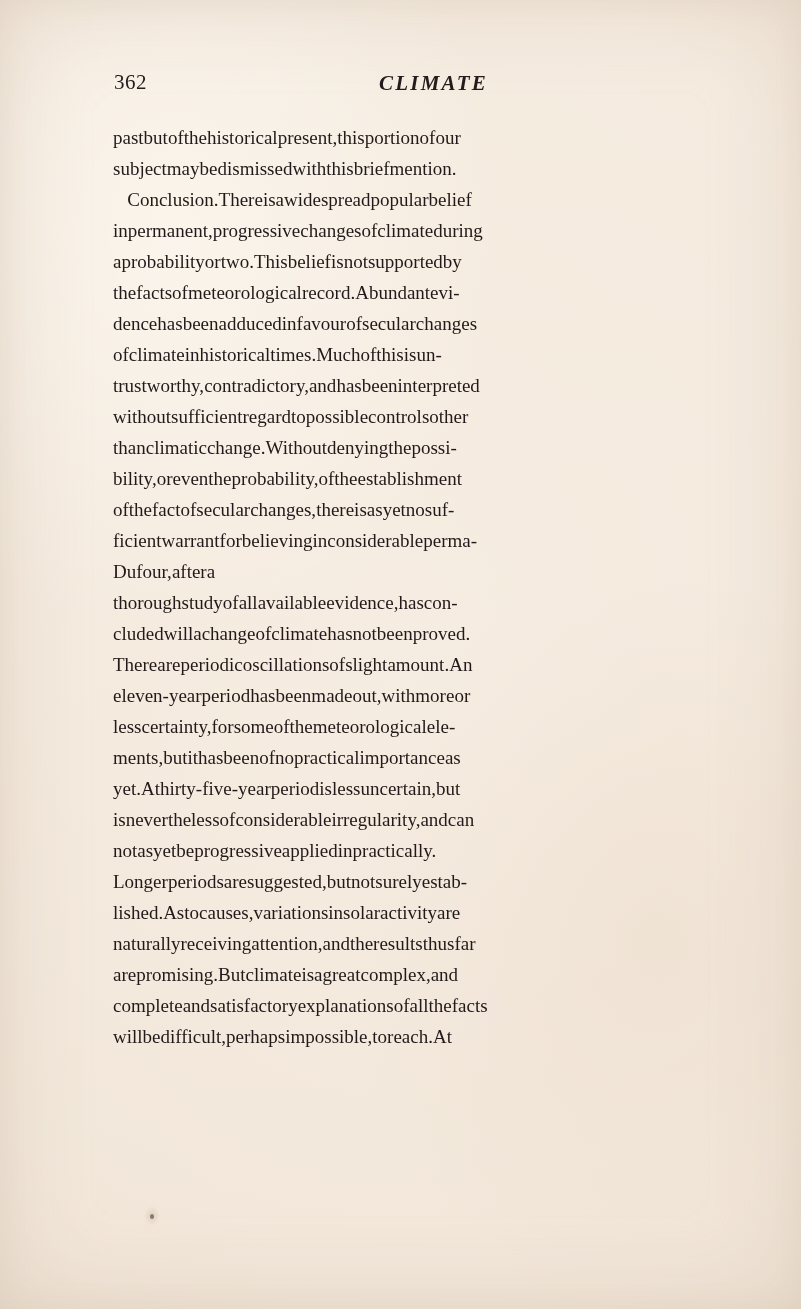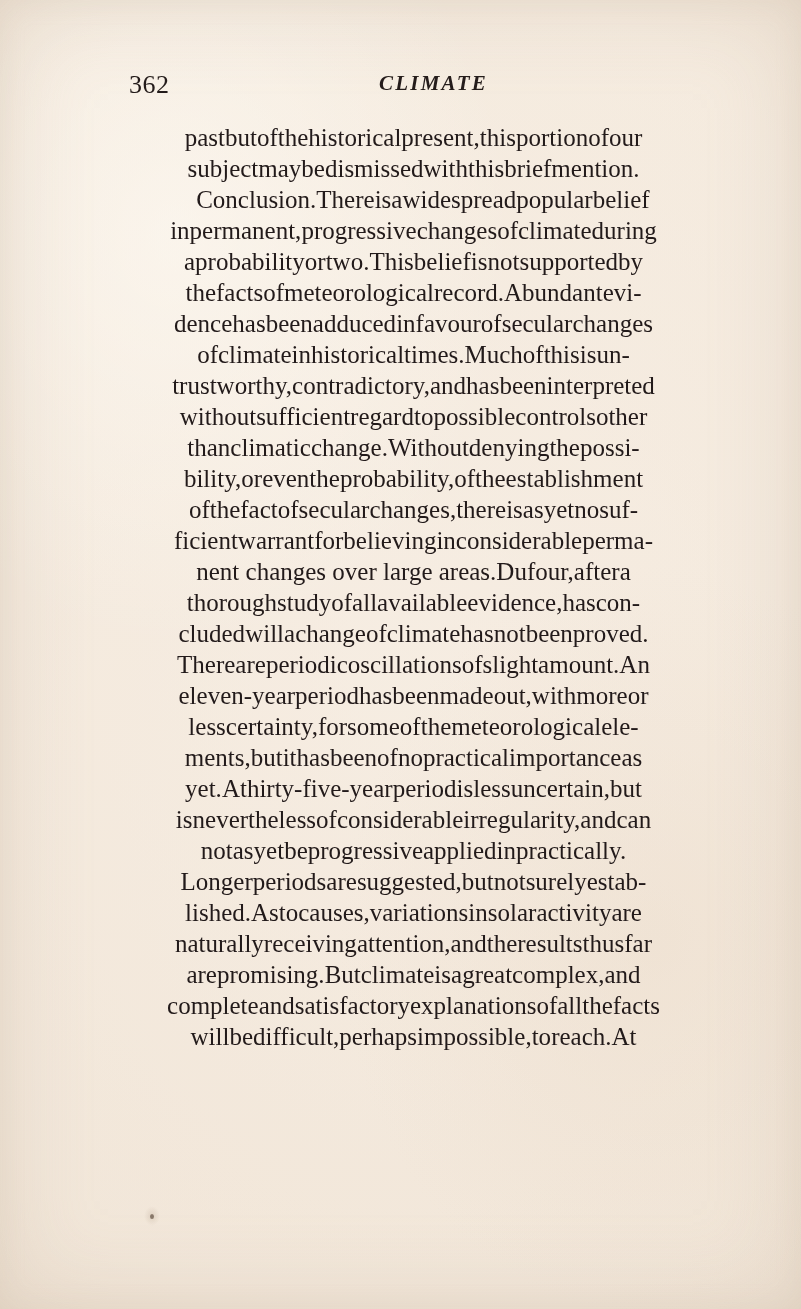--- a/index.html
+++ b/index.html
@@ -43,23 +43,23 @@
     width: 601px;
   }
 
   
   .runhead {
     position: relative;
     height: 46px;
   }
   .folio {
     position: absolute;
-    left: 16px;
+    left: 1px;
     top: 0;
-    font-size: 26px;
+    font-size: 21px;
     letter-spacing: 0.5px;
     color: #241c1b;
   }
   .runtitle {
     position: absolute;
     left: 0;
     right: 0;
     top: 1px;
     text-align: center;
     font-style: italic;
@@ -69,22 +69,22 @@
     color: #241c1b;
     padding-left: 40px;
   }
 
   
   .bodytext {
     margin-top: 6px;
   }
   .line {
     display: flex;
-    justify-content: center;
-    font-size: 25px;
+    justify-content: flex-start;
+    font-size: 19px;
     line-height: 31px;
     height: 31px;
     white-space: pre;
     color: #221a1a;
   }
   .line > span {
     display: inline-block;
   }
 
   .ital { }
@@ -133,21 +133,21 @@
       <div class="line"><span class="w">a</span><span class="w">probability</span><span class="w">or</span><span class="w">two.</span><span class="w">This</span><span class="w">belief</span><span class="w">is</span><span class="w">not</span><span class="w">supported</span><span class="w">by</span></div>
       <div class="line"><span class="w">the</span><span class="w">facts</span><span class="w">of</span><span class="w">meteorological</span><span class="w">record.</span><span class="w">Abundant</span><span class="w">evi-</span></div>
       <div class="line"><span class="w">dence</span><span class="w">has</span><span class="w">been</span><span class="w">adduced</span><span class="w">in</span><span class="w">favour</span><span class="w">of</span><span class="w">secular</span><span class="w">changes</span></div>
       <div class="line"><span class="w">of</span><span class="w">climate</span><span class="w">in</span><span class="w">historical</span><span class="w">times.</span><span class="w">Much</span><span class="w">of</span><span class="w">this</span><span class="w">is</span><span class="w">un-</span></div>
       <div class="line"><span class="w">trustworthy,</span><span class="w">contradictory,</span><span class="w">and</span><span class="w">has</span><span class="w">been</span><span class="w">interpreted</span></div>
       <div class="line"><span class="w">without</span><span class="w">sufficient</span><span class="w">regard</span><span class="w">to</span><span class="w">possible</span><span class="w">controls</span><span class="w">other</span></div>
       <div class="line"><span class="w">than</span><span class="w">climatic</span><span class="w">change.</span><span class="w">Without</span><span class="w">denying</span><span class="w">the</span><span class="w">possi-</span></div>
       <div class="line"><span class="w">bility,</span><span class="w">or</span><span class="w">even</span><span class="w">the</span><span class="w">probability,</span><span class="w">of</span><span class="w">the</span><span class="w">establishment</span></div>
       <div class="line"><span class="w">of</span><span class="w">the</span><span class="w">fact</span><span class="w">of</span><span class="w">secular</span><span class="w">changes,</span><span class="w">there</span><span class="w">is</span><span class="w">as</span><span class="w">yet</span><span class="w">no</span><span class="w">suf-</span></div>
       <div class="line"><span class="w">ficient</span><span class="w">warrant</span><span class="w">for</span><span class="w">believing</span><span class="w">in</span><span class="w">considerable</span><span class="w ital">perma-</span></div>
-      <div class="line"><span class="w ital">nent changes over large areas.</span><span class="w">Dufour,</span><span class="w">after</span><span class="w">a</span></div>
+      <div class="line"><span class="w">Dufour,</span><span class="w">after</span><span class="w">a</span></div>
       <div class="line"><span class="w">thorough</span><span class="w">study</span><span class="w">of</span><span class="w">all</span><span class="w">available</span><span class="w">evidence,</span><span class="w">has</span><span class="w">con-</span></div>
       <div class="line"><span class="w">cluded</span><span class="w">will</span><span class="w">a</span><span class="w">change</span><span class="w">of</span><span class="w">climate</span><span class="w">has</span><span class="w">not</span><span class="w">been</span><span class="w">proved.</span></div>
       <div class="line"><span class="w">There</span><span class="w">are</span><span class="w">periodic</span><span class="w">oscillations</span><span class="w">of</span><span class="w">slight</span><span class="w">amount.</span><span class="w">An</span></div>
       <div class="line"><span class="w">eleven-year</span><span class="w">period</span><span class="w">has</span><span class="w">been</span><span class="w">made</span><span class="w">out,</span><span class="w">with</span><span class="w">more</span><span class="w">or</span></div>
       <div class="line"><span class="w">less</span><span class="w">certainty,</span><span class="w">for</span><span class="w">some</span><span class="w">of</span><span class="w">the</span><span class="w">meteorological</span><span class="w">ele-</span></div>
       <div class="line"><span class="w">ments,</span><span class="w">but</span><span class="w">it</span><span class="w">has</span><span class="w">been</span><span class="w">of</span><span class="w">no</span><span class="w">practical</span><span class="w">importance</span><span class="w">as</span></div>
       <div class="line"><span class="w">yet.</span><span class="w">A</span><span class="w">thirty-five-year</span><span class="w">period</span><span class="w">is</span><span class="w">less</span><span class="w">uncertain,</span><span class="w">but</span></div>
       <div class="line"><span class="w">is</span><span class="w">nevertheless</span><span class="w">of</span><span class="w">considerable</span><span class="w">irregularity,</span><span class="w">and</span><span class="w">can</span></div>
       <div class="line"><span class="w">not</span><span class="w">as</span><span class="w">yet</span><span class="w">be</span><span class="w">progressive</span><span class="w">applied</span><span class="w">in</span><span class="w">practically.</span></div>
       <div class="line"><span class="w">Longer</span><span class="w">periods</span><span class="w">are</span><span class="w">suggested,</span><span class="w">but</span><span class="w">not</span><span class="w">surely</span><span class="w">estab-</span></div>

